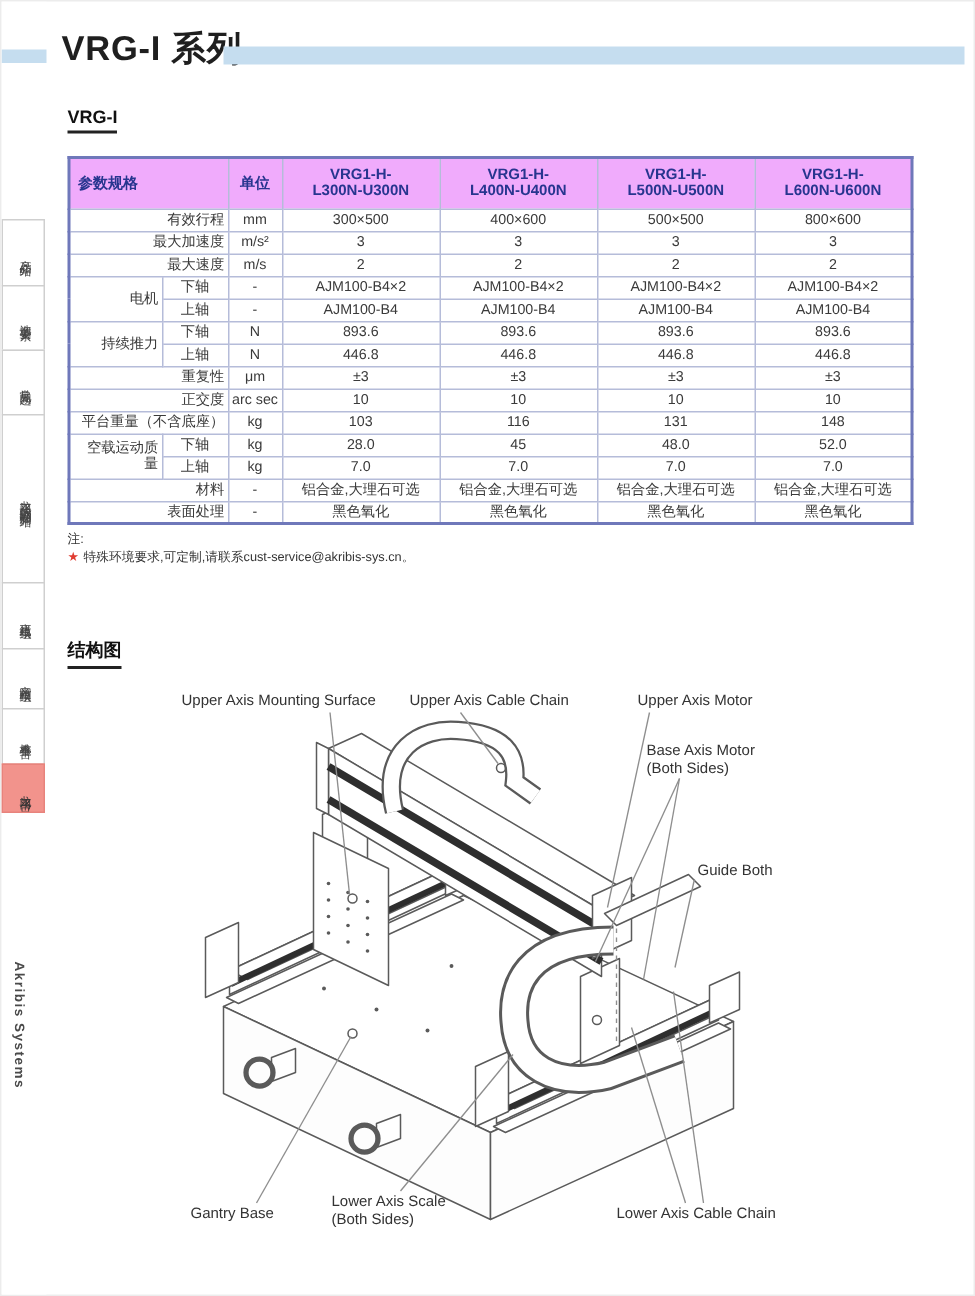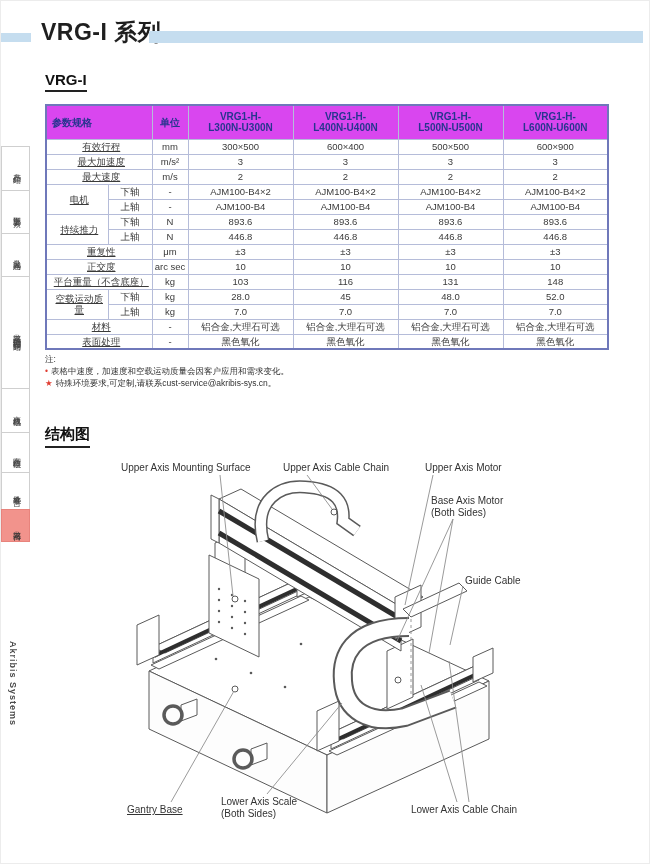--- a/index.html
+++ b/index.html
@@ -21,30 +21,30 @@
   .brand-vert {
     position:absolute; left:7px; top:640px; writing-mode:vertical-rl;
     font-size:9px; font-weight:bold; color:#4a4a4a; letter-spacing:1px;
   }
   
   .bar { position:absolute; background:#c5ddef; }
   .bar-left  { left:0;   top:32px; width:30px;  height:9px;  }
   .bar-right { left:148px; top:30px; width:494px; height:12px; }
   .page-title { position:absolute; left:40px; top:16px; font-size:23px; font-weight:600; color:#1f1f1f; letter-spacing:.5px; }
   .sec-heading {
-    position:absolute; font-size:15px; font-weight:bold; color:#111;
+    position:absolute; font-size:12px; font-weight:bold; color:#111;
     border-bottom:2px solid #222; padding-bottom:2px;
   }
   .h-vrg   { left:44px; top:70px;  }
   .h-struct{ left:44px; top:424px; }
   
   table.spec { position:absolute; left:44px; top:103px; width:564px; border-collapse:collapse; table-layout:fixed; border:2px solid #6f78ba; }
   table.spec th, table.spec td { border:1px solid #b5bcd9; text-align:center; font-size:9.5px; color:#3a3a3a; padding:0 2px; height:15px; line-height:11px; }
-  table.spec th { background:#d946ef; color:#27358f; font-weight:bold; font-size:10px; height:34px; }
-  table.spec td.pl { text-align:center; padding-left:6px;text-decoration:underline; }
+  table.spec th { background:#f0abfc; color:#27358f; font-weight:bold; font-size:10px; height:34px; }
+  table.spec td.pl { text-align:right; padding-left:6px; }
   
   .notes { position:absolute; left:44px; top:352px; font-size:8.5px; line-height:12px; color:#333; }
   .note-line .marker { color:#e03c31; margin-right:3px; }
   
   .diagram { position:absolute; left:0; top:458px; width:639px; height:398px; }
   .diagram svg { position:absolute; left:0; top:0; }
   .dlabel { position:absolute; font-size:10px; line-height:11.5px; color:#333; white-space:nowrap; }
   .lw { stroke:#5a5a5a; stroke-width:1; fill:#ffffff; stroke-linejoin:round; }
   .lf { stroke:#5a5a5a; stroke-width:1; fill:#fdfdfd; stroke-linejoin:round; }
   .dk { stroke:#2e2e2e; fill:none; }
@@ -99,23 +99,23 @@
         </th>
     <th>
           <div>VRG1-H-</div>
           <div>L600N-U600N</div>
         </th>
   </tr>
   <tr>
     <td colspan="2" class="pl">有效行程</td>
         <td>mm</td>
     <td>300×500</td>
-        <td>600×400</td>
+        <td>400×600</td>
         <td>500×500</td>
-        <td>600×900</td>
+        <td>800×600</td>
   </tr>
   <tr>
     <td colspan="2" class="pl">最大加速度</td>
         <td>m/s²</td>
     <td>3</td>
         <td>3</td>
         <td>3</td>
         <td>3</td>
   </tr>
   <tr>
@@ -215,21 +215,20 @@
     <td>黑色氧化</td>
         <td>黑色氧化</td>
         <td>黑色氧化</td>
         <td>黑色氧化</td>
   </tr>
 </tbody>
   </table>
 
 <div class="notes">
   <div>注:</div>
-  <div class="note-line"><span class="marker">•</span><span>表格中速度，加速度和空载运动质量会因客户应用和需求变化。</span></div>
   <div class="note-line"><span class="marker">★</span><span>特殊环境要求,可定制,请联系cust-service@akribis-sys.cn。</span></div>
 </div>
 
 <div class="sec-heading h-struct">结构图</div>
 
 <div class="diagram">
   <svg width="650" height="398" viewBox="0 0 650 398">
 
     <g>
       <polygon class="lw" points="148,212 308,138 488,222 326,296"></polygon>
@@ -320,26 +319,26 @@
       <line class="ldr" x1="452" y1="60" x2="428" y2="194"></line>
       <line class="ldr" x1="462" y1="127" x2="449" y2="186"></line>
       <line class="ldr" x1="170" y1="343" x2="233" y2="232"></line>
       <line class="ldr" x1="266" y1="335" x2="341" y2="244"></line>
       <line class="ldr" x1="456" y1="343" x2="420" y2="226"></line>
       <line class="ldr" x1="468" y1="343" x2="448" y2="202"></line>
     </g>
   </svg>
 
   <div class="dlabel" style="left:120px;top:3px;">Upper Axis Mounting Surface</div>
-  <div class="dlabel" style="left:272px;top:3px;margin-left:10px;">Upper Axis Cable Chain</div>
+  <div class="dlabel" style="left:272px;top:3px;">Upper Axis Cable Chain</div>
   <div class="dlabel" style="left:424px;top:3px;">Upper Axis Motor</div>
   <div class="dlabel" style="left:430px;top:36px;">
       <div>Base Axis Motor</div>
       <div>(Both Sides)</div>
     </div>
-  <div class="dlabel" style="left:464px;top:116px;">Guide Cable</div>
-  <div class="dlabel" style="left:126px;top:345px;text-decoration:underline;">Gantry Base</div>
+  <div class="dlabel" style="left:464px;top:116px;">Guide Both</div>
+  <div class="dlabel" style="left:126px;top:345px;">Gantry Base</div>
   <div class="dlabel" style="left:220px;top:337px;">
       <div>Lower Axis Scale</div>
       <div>(Both Sides)</div>
     </div>
   <div class="dlabel" style="left:410px;top:345px;">Lower Axis Cable Chain</div>
 </div>
 
 </body></html>

